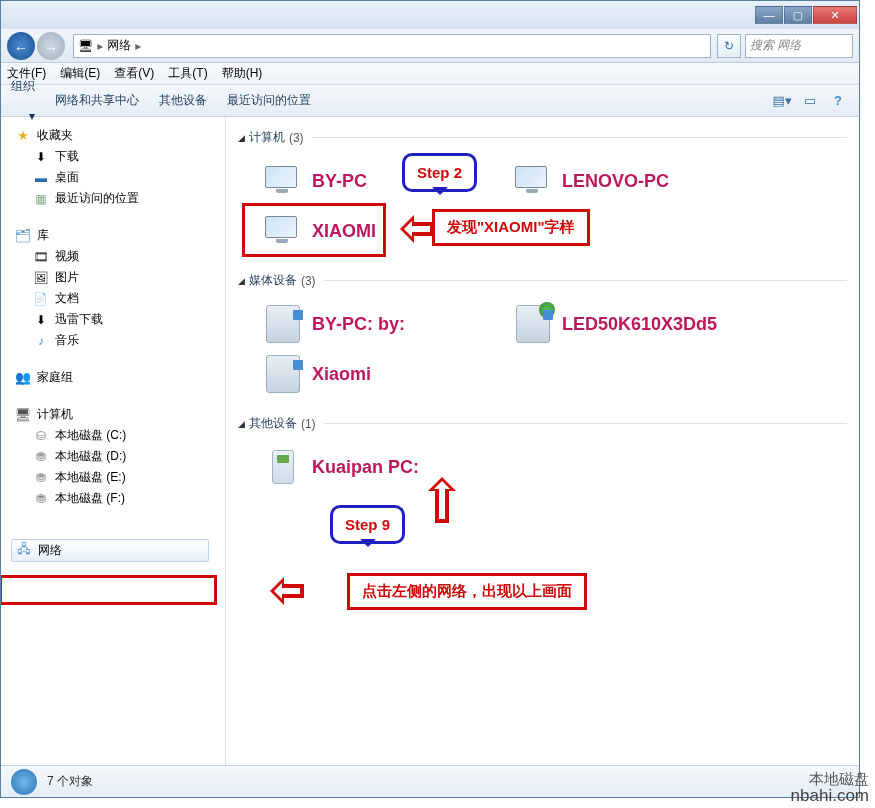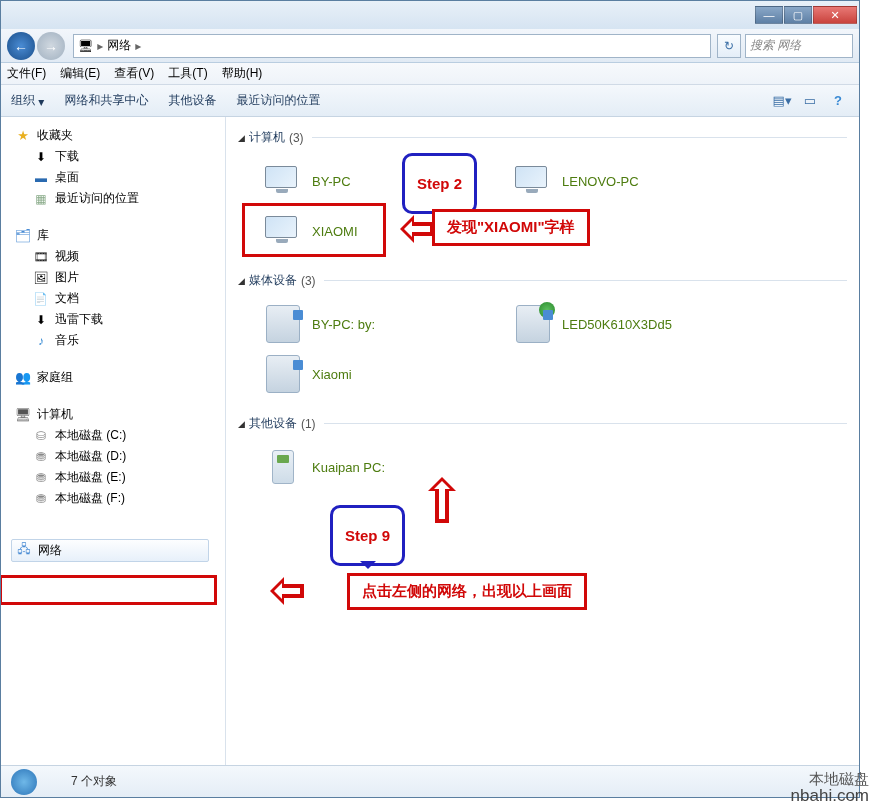--- a/index.html
+++ b/index.html
@@ -23,21 +23,21 @@
 .addrbox .sep { color: #666; margin: 0 4px; }
 .refreshbtn { width: 24px; height: 24px; border: 1px solid #a0b4c8; background: linear-gradient(#f9fcff,#e4eef8); display: flex; align-items: center; justify-content: center; cursor: pointer; font-size: 12px; color: #3a6ea5; }
 .searchbox { width: 108px; height: 24px; border: 1px solid #a0b4c8; background: #fff; margin-left: 4px; display: flex; align-items: center; padding: 0 4px; font-size: 12px; color: #888; font-style: italic; }
 
 
 .menubar { height: 22px; background: linear-gradient(#f7f9fc,#eef3f9); border-bottom: 1px solid #d0dae6; display: flex; align-items: center; padding: 0 6px; font-size: 12px; }
 .menubar span { margin-right: 14px; cursor: pointer; }
 
 
 .toolbar { height: 32px; background: linear-gradient(#f4f8fc,#e4edf6); border-bottom: 1px solid #c6d4e2; display: flex; align-items: center; padding: 0 10px; font-size: 12px; color: #1e395b; }
-.toolbar .titem { margin-right: 20px; cursor: pointer; display: flex; align-items: flex-end; }
+.toolbar .titem { margin-right: 20px; cursor: pointer; display: flex; align-items: flex-end; flex-direction: column; }
 .toolbar .right { margin-left: auto; display: flex; align-items: center; }
 .toolbar .iconbtn { width: 22px; height: 20px; margin-left: 6px; display: flex; align-items: center; justify-content: center; cursor: pointer; color: #3a6ea5; font-size: 13px; }
 
 
 .body { display: flex; height: 650px; }
 .sidebar { width: 225px; border-right: 1px solid #d9e2ec; padding: 8px 0 8px 14px; font-size: 12px; overflow: hidden; position: relative; }
 .sbgroup { margin-bottom: 16px; }
 .sbhead { display: flex; align-items: center; padding: 2px 0; cursor: pointer; }
 .sbhead .ico { width: 16px; height: 16px; margin-right: 6px; display: inline-flex; align-items: center; justify-content: center; font-size: 13px; }
 .sbitem { display: flex; align-items: center; padding: 2px 0 2px 18px; cursor: pointer; }
@@ -53,55 +53,55 @@
 
 .content { flex: 1; padding: 8px 12px; font-size: 12px; position: relative; }
 .grouphdr { display: flex; align-items: center; color: #1e395b; padding: 4px 0; cursor: pointer; }
 .grouphdr .tri { color: #333; margin-right: 4px; font-size: 9px; }
 .grouphdr .count { color: #555; margin-left: 4px; }
 .grouphdr .line { flex: 1; height: 1px; background: #d9e2ec; margin-left: 8px; }
 
 .items { display: flex; flex-wrap: wrap; padding: 6px 0 12px 20px; }
 .item { width: 250px; display: flex; align-items: center; padding: 4px; cursor: pointer; }
 .item .iconbig { width: 42px; height: 42px; margin-right: 8px; display: flex; align-items: center; justify-content: center; position: relative; }
-.item .label { font-size: 13px; color: #4d7c0f; }
+.item .label { font-size: 18px; color: #be185d; font-weight: bold; }
 
 
 .pc-icon { width: 36px; height: 30px; position: relative; }
 .pc-mon { width: 32px; height: 22px; border: 1px solid #7a8a9a; background: linear-gradient(135deg, #cfe3f5, #e9f3fc); border-radius: 2px; position: relative; }
 .pc-mon::after { content: ""; position: absolute; bottom: -6px; left: 10px; width: 12px; height: 4px; background: #9ab; border-radius: 0 0 2px 2px; }
 
 
 .media-icon { width: 34px; height: 38px; background: linear-gradient(#e8eef4, #c5d3e0); border: 1px solid #9bb0c5; border-radius: 3px; position: relative; }
 .media-icon::after { content: ""; position: absolute; top: 4px; right: -4px; width: 10px; height: 10px; background: #4a8cd4; border-radius: 1px; }
 .media-icon.play::before { content: ""; position: absolute; top: -4px; right: -6px; width: 16px; height: 16px; background: radial-gradient(#5ec060, #2a8a2c); border-radius: 50%; }
 
 
 .dev-icon { width: 22px; height: 34px; background: linear-gradient(#eaf0f6, #cedce8); border: 1px solid #a0b4c8; border-radius: 3px; position: relative; }
 .dev-icon::after { content: ""; position: absolute; top: 4px; left: 4px; width: 12px; height: 8px; background: #6aa84f; border-radius: 1px; }
 
 
 .redbox { position: absolute; border: 3px solid #d10808; }
-.callout { position: absolute; border: 3px solid #2020c0; border-radius: 10px; background: #fff; padding: 19px 12px; color: #d10808; font-weight: bold; font-size: 15px; }
+.callout { position: absolute; border: 3px solid #2020c0; border-radius: 10px; background: #fff; padding: 8px 12px; color: #d10808; font-weight: bold; font-size: 15px; }
 .callout::after { content: ""; position: absolute; bottom: -14px; left: 50%; transform: translateX(-50%); width: 0; height: 0; border: 8px solid transparent; border-top-color: #2020c0; }
 .redlabel { position: absolute; border: 3px solid #d10808; background: #fff; padding: 6px 12px; color: #d10808; font-weight: bold; font-size: 15px; }
 .arrow-left { position: absolute; width: 0; height: 0; }
 .arrow-left::before { content: ""; position: absolute; width: 24px; height: 14px; background: #d10808; top: -7px; left: 6px; }
 .arrow-left::after { content: ""; position: absolute; width: 0; height: 0; border: 14px solid transparent; border-right-color: #d10808; top: -14px; left: -18px; }
 .arrow-left .inner { position: absolute; width: 18px; height: 6px; background: #fff; top: -3px; left: 8px; z-index: 2; }
 .arrow-left .innerhead { position: absolute; width: 0; height: 0; border: 8px solid transparent; border-right-color: #fff; top: -8px; left: -8px; z-index: 2; }
 
 .arrow-up { position: absolute; width: 0; height: 0; }
 .arrow-up::before { content: ""; position: absolute; width: 14px; height: 36px; background: #d10808; left: -7px; top: 6px; }
 .arrow-up::after { content: ""; position: absolute; width: 0; height: 0; border: 14px solid transparent; border-bottom-color: #d10808; left: -14px; top: -18px; }
 .arrow-up .inner { position: absolute; width: 6px; height: 30px; background: #fff; left: -3px; top: 8px; z-index: 2; }
 .arrow-up .innerhead { position: absolute; width: 0; height: 0; border: 8px solid transparent; border-bottom-color: #fff; left: -8px; top: -8px; z-index: 2; }
 
 
-.statusbar { position: absolute; bottom: 0; left: 0; right: 0; height: 32px; background: linear-gradient(#f4f8fc, #e4edf6); border-top: 1px solid #c6d4e2; display: flex; align-items: center; padding: 0 10px; font-size: 12px; color: #333; gap: 24px; }
+.statusbar { position: absolute; bottom: 0; left: 0; right: 0; height: 32px; background: linear-gradient(#f4f8fc, #e4edf6); border-top: 1px solid #c6d4e2; display: flex; align-items: center; padding: 0 10px; font-size: 12px; color: #333; }
 .statusbar .sico { width: 26px; height: 26px; margin-right: 10px; background: radial-gradient(#6fb8e8, #2b74b8); border-radius: 50%; position: relative; }
 
 
 .watermark { position: absolute; right: 6px; bottom: 4px; text-align: right; line-height: 1; }
 .watermark .cn { font-size: 15px; color: #555; font-family: "KaiTi","STKaiti",serif; }
 .watermark .en { font-size: 17px; color: #444; font-family: Arial; }
 </style>
 </head>
 <body>
 

